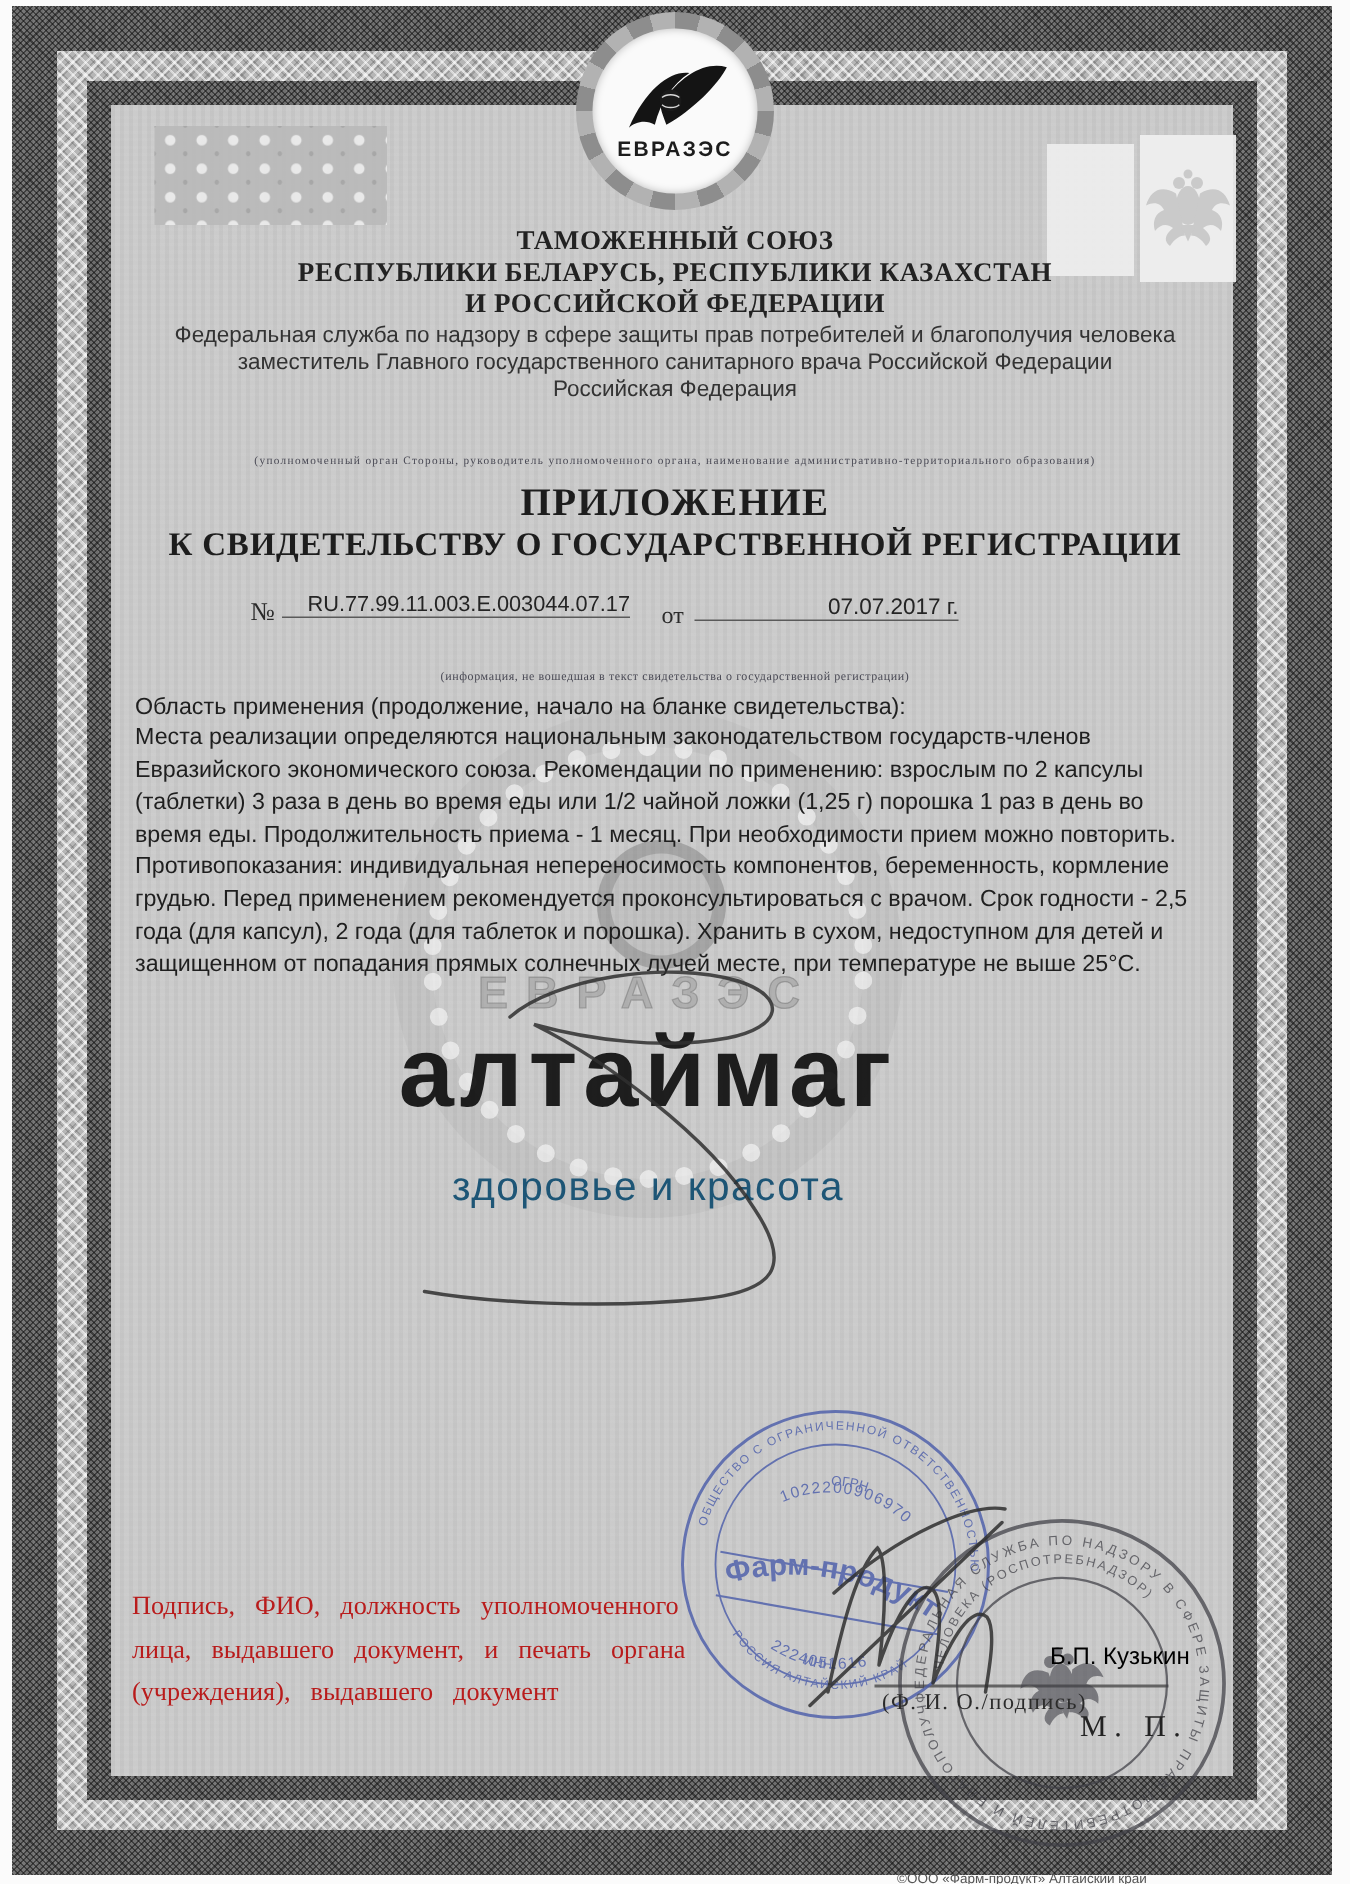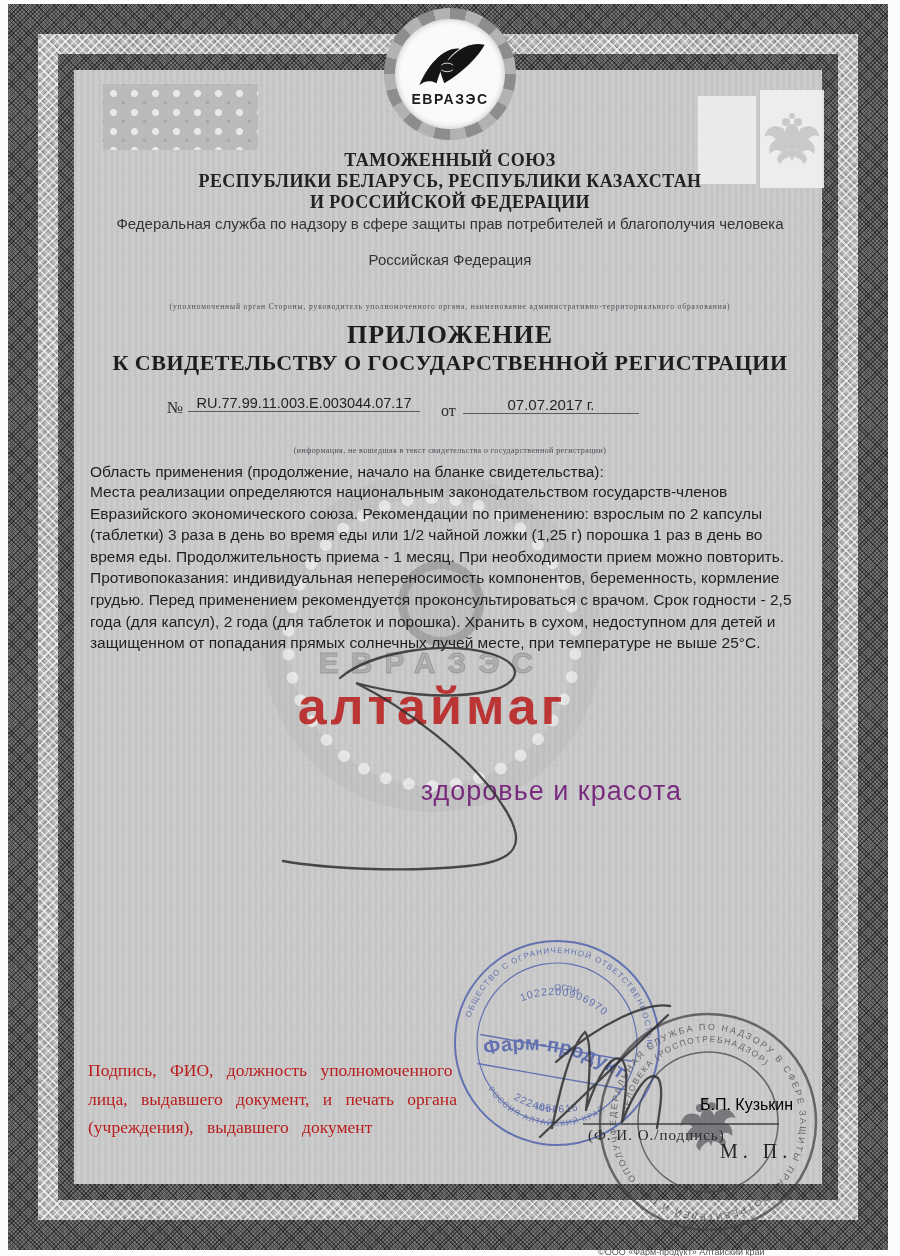--- a/index.html
+++ b/index.html
@@ -34,37 +34,37 @@
      box-shadow:inset 0 0 6px rgba(0,0,0,.25);}
   .medallion-label{font-weight:bold;font-size:14px;letter-spacing:1.5px;color:#1c1c1c;margin-top:2px;}
 
   
   .serifB{font-family:"Liberation Serif",serif;font-weight:bold;color:#222;}
   .serif{font-family:"Liberation Serif",serif;color:#2b2b2b;}
   .ctr{width:900px;left:0;text-align:center;}
   .hline{font-size:18px;letter-spacing:.4px;}
   .sline{font-size:15px;color:#333;}
   .caption{font-family:"Liberation Serif",serif;color:#4a4a55;}
-  .uline{border-bottom:1.5px solid #5a5a5a;display:inline-block;text-align:center;}
+  .uline{border-bottom:1.5px solid #5a5a5a;display:inline-block;text-align:right;}
   .bodytxt{font-size:15.5px;color:#1f1f1f;line-height:21.6px;white-space:pre-line;z-index:3;}
 
   
   .wm-ring-outer{left:262px;top:472px;width:340px;height:340px;border-radius:50%;
      border:26px solid rgba(110,110,110,.08);box-sizing:border-box;z-index:2;}
   .wm-ring{left:282px;top:492px;width:300px;height:300px;border-radius:50%;
      border:12px dotted rgba(255,255,255,.55);box-sizing:border-box;z-index:2;}
   .wm-globe{left:398px;top:560px;width:86px;height:86px;border-radius:50%;
      border:9px solid rgba(70,70,70,.22);background:rgba(120,120,120,.12);box-sizing:border-box;z-index:2;}
   .wm-evrazes{left:232px;top:646px;width:400px;text-align:center;z-index:2;
      font-weight:bold;font-size:30px;letter-spacing:12px;color:rgba(150,150,150,.5);
      -webkit-text-stroke:.8px rgba(100,100,100,.4);}
   .wm-brand{left:182px;top:676px;width:500px;text-align:center;z-index:2;
-     font-weight:bold;font-size:52px;letter-spacing:4px;color:#b91c1c;opacity:.85;}
-  .wm-tag{left:182px;top:776px;width:500px;text-align:right;z-index:2;
-     font-size:27px;letter-spacing:1px;color:#701a75;opacity:.9;}
+     font-weight:bold;font-size:66px;letter-spacing:4px;color:#000000;opacity:.85;}
+  .wm-tag{left:182px;top:776px;width:500px;text-align:center;z-index:2;
+     font-size:27px;letter-spacing:1px;color:#0c4a6e;opacity:.9;}
 
   .sig-svg{left:0;top:0;z-index:6;pointer-events:none;}
   .stamp{z-index:5;transform-origin:center center;}
   .sigline{left:583px;top:1123px;width:196px;height:1.5px;background:#4a4a4a;opacity:.8;z-index:3;}
 </style>
 </head>
 <body>
 
 <div class="page">
 
@@ -113,20 +113,21 @@
         <path d="M31,25 a7,4 0 0 1 12,0 M31,30 a7,4 0 0 0 12,0" stroke="#d9d9d9" stroke-width="1" fill="none"></path>
       </svg>
       <div class="medallion-label">ЕВРАЗЭС</div>
     </div>
   </div>
 
   <div class="abs ctr serifB hline" style="top:150px;z-index:3">ТАМОЖЕННЫЙ СОЮЗ</div>
   <div class="abs ctr serifB hline" style="top:171px;z-index:3">РЕСПУБЛИКИ БЕЛАРУСЬ, РЕСПУБЛИКИ КАЗАХСТАН</div>
   <div class="abs ctr serifB hline" style="top:192px;z-index:3">И РОССИЙСКОЙ ФЕДЕРАЦИИ</div>
   <div class="abs ctr sline" style="top:215px;z-index:3">Федеральная служба по надзору в сфере защиты прав потребителей и благополучия человека</div>
+  <div class="abs ctr sline" style="top:233px;z-index:3">заместитель Главного государственного санитарного врача Российской Федерации</div>
   <div class="abs ctr sline" style="top:251px;z-index:3">Российская Федерация</div>
   <div class="abs ctr caption" style="top:302px;font-size:7.5px;letter-spacing:.9px;z-index:3">(уполномоченный орган Стороны, руководитель уполномоченного органа, наименование административно-территориального образования)</div>
 
   <div class="abs ctr serifB" style="top:320px;font-size:26px;letter-spacing:1px;z-index:3;color:#1d1d1d">ПРИЛОЖЕНИЕ</div>
   <div class="abs ctr serifB" style="top:350px;font-size:22px;letter-spacing:.5px;z-index:3;color:#1d1d1d">К СВИДЕТЕЛЬСТВУ О ГОСУДАРСТВЕННОЙ РЕГИСТРАЦИИ</div>
 
   <div class="abs serif" style="left:167px;top:398px;font-size:17px;z-index:3">№</div>
   <div class="abs uline" style="left:188px;top:395px;width:232px;font-size:14.5px;color:#242424;z-index:3">RU.77.99.11.003.Е.003044.07.17</div>
   <div class="abs serif" style="left:441px;top:402px;font-size:16px;z-index:3">от</div>
   <div class="abs uline" style="left:463px;top:396px;width:176px;font-size:15px;color:#242424;z-index:3">07.07.2017 г.</div>

